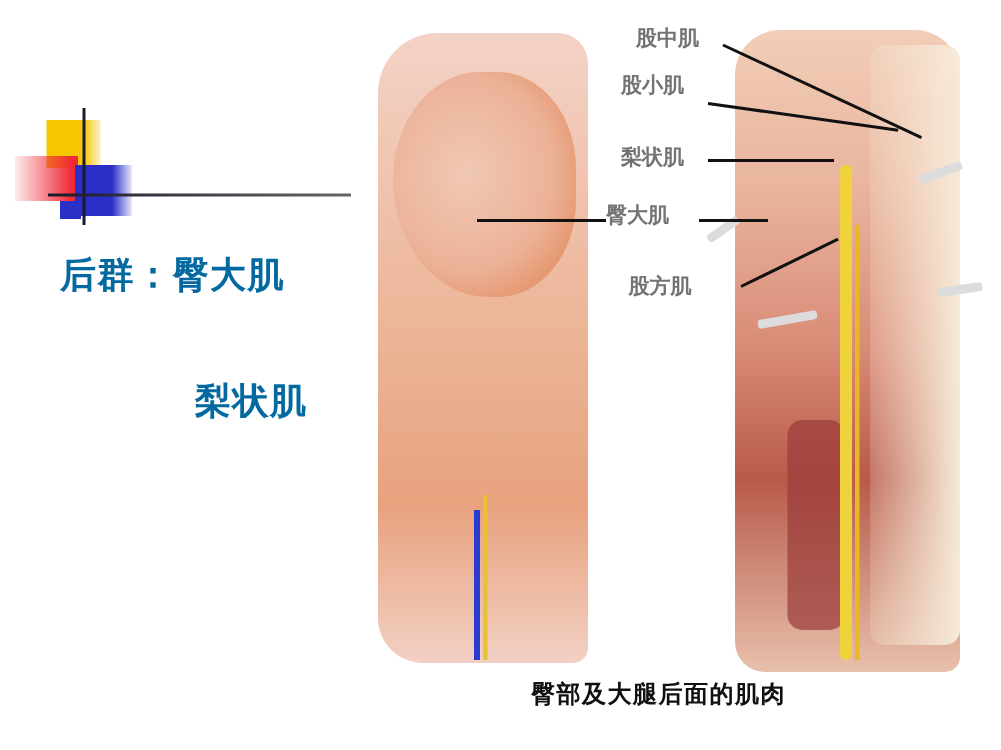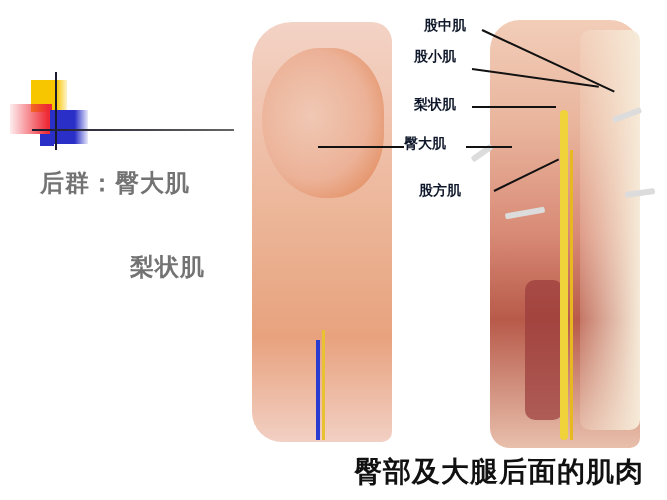--- a/index.html
+++ b/index.html
@@ -7,23 +7,23 @@
            font-family: "DejaVu Sans", "Liberation Sans", sans-serif; }
     .abs { position: absolute; }
     
     .sq-yellow { left: 31px; top: 80px; width: 36px; height: 32px; background: linear-gradient(90deg,#f7c600 70%, rgba(247,198,0,0.2)); }
     .sq-red { left: 10px; top: 104px; width: 42px; height: 30px; background: linear-gradient(90deg, rgba(240,80,90,0.1), #ee2a36 90%); }
     .sq-blue { left: 50px; top: 110px; width: 38px; height: 34px; background: linear-gradient(90deg,#2a2fc8 65%, rgba(42,47,200,0.1)); }
     .sq-blue2 { left: 40px; top: 134px; width: 14px; height: 12px; background: #2a2fc8; }
     .vline { left: 55px; top: 72px; width: 2px; height: 78px; background: #1a1a2e; }
     .hline { left: 32px; top: 129px; width: 202px; height: 2px; background: linear-gradient(90deg,#1a1a2e,#666); }
 
-    .title-left { color: #737373; font-weight: bold; font-size: 24px; letter-spacing: 1px; }
-    .label { color: #0f172a; font-size: 14px; font-weight: bold; }
-    .caption { color: #111; font-size: 28px; font-weight: bold; letter-spacing: 1px; }
+    .title-left { color: #0369a1; font-weight: bold; font-size: 24px; letter-spacing: 1px; }
+    .label { color: #737373; font-size: 14px; font-weight: bold; }
+    .caption { color: #111; font-size: 16px; font-weight: bold; letter-spacing: 1px; }
     .leader { background: #111; height: 2px; transform-origin: 0 50%; }
 
     
     .limb1 { left: 252px; top: 22px; width: 140px; height: 420px;
       background: linear-gradient(180deg,#f3d3c6 0%,#efbfa8 30%,#eab090 55%,#e8a27e 75%,#f2d0c4 100%);
       border-radius: 40px 20px 10px 30px; }
     .glute { left: 262px; top: 48px; width: 122px; height: 150px; border-radius: 50% 45% 45% 55%;
       background: radial-gradient(ellipse at 40% 45%, #f0c8b4 0%, #ecb298 55%, #e28a5a 90%); }
     .limb1-vessel { left: 316px; top: 340px; width: 4px; height: 100px; background: #2a3bcf; }
     .limb1-nerve { left: 322px; top: 330px; width: 3px; height: 110px; background: #e8c230; }

